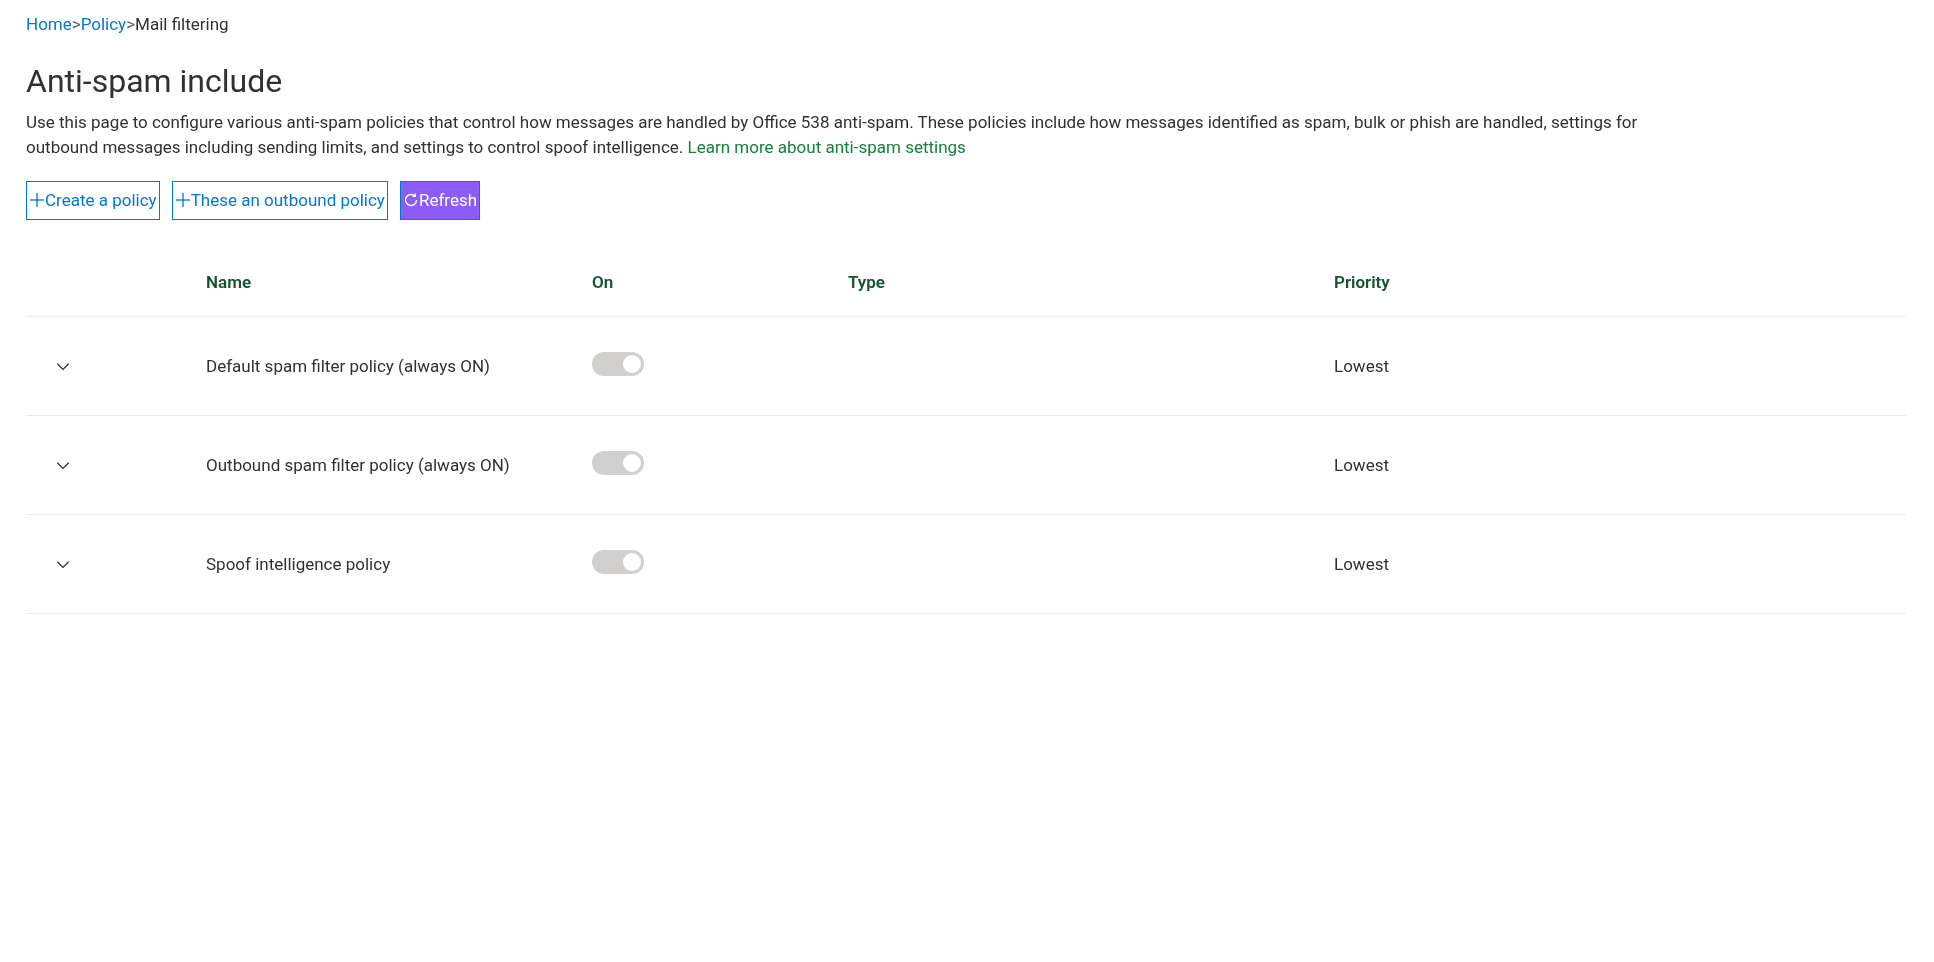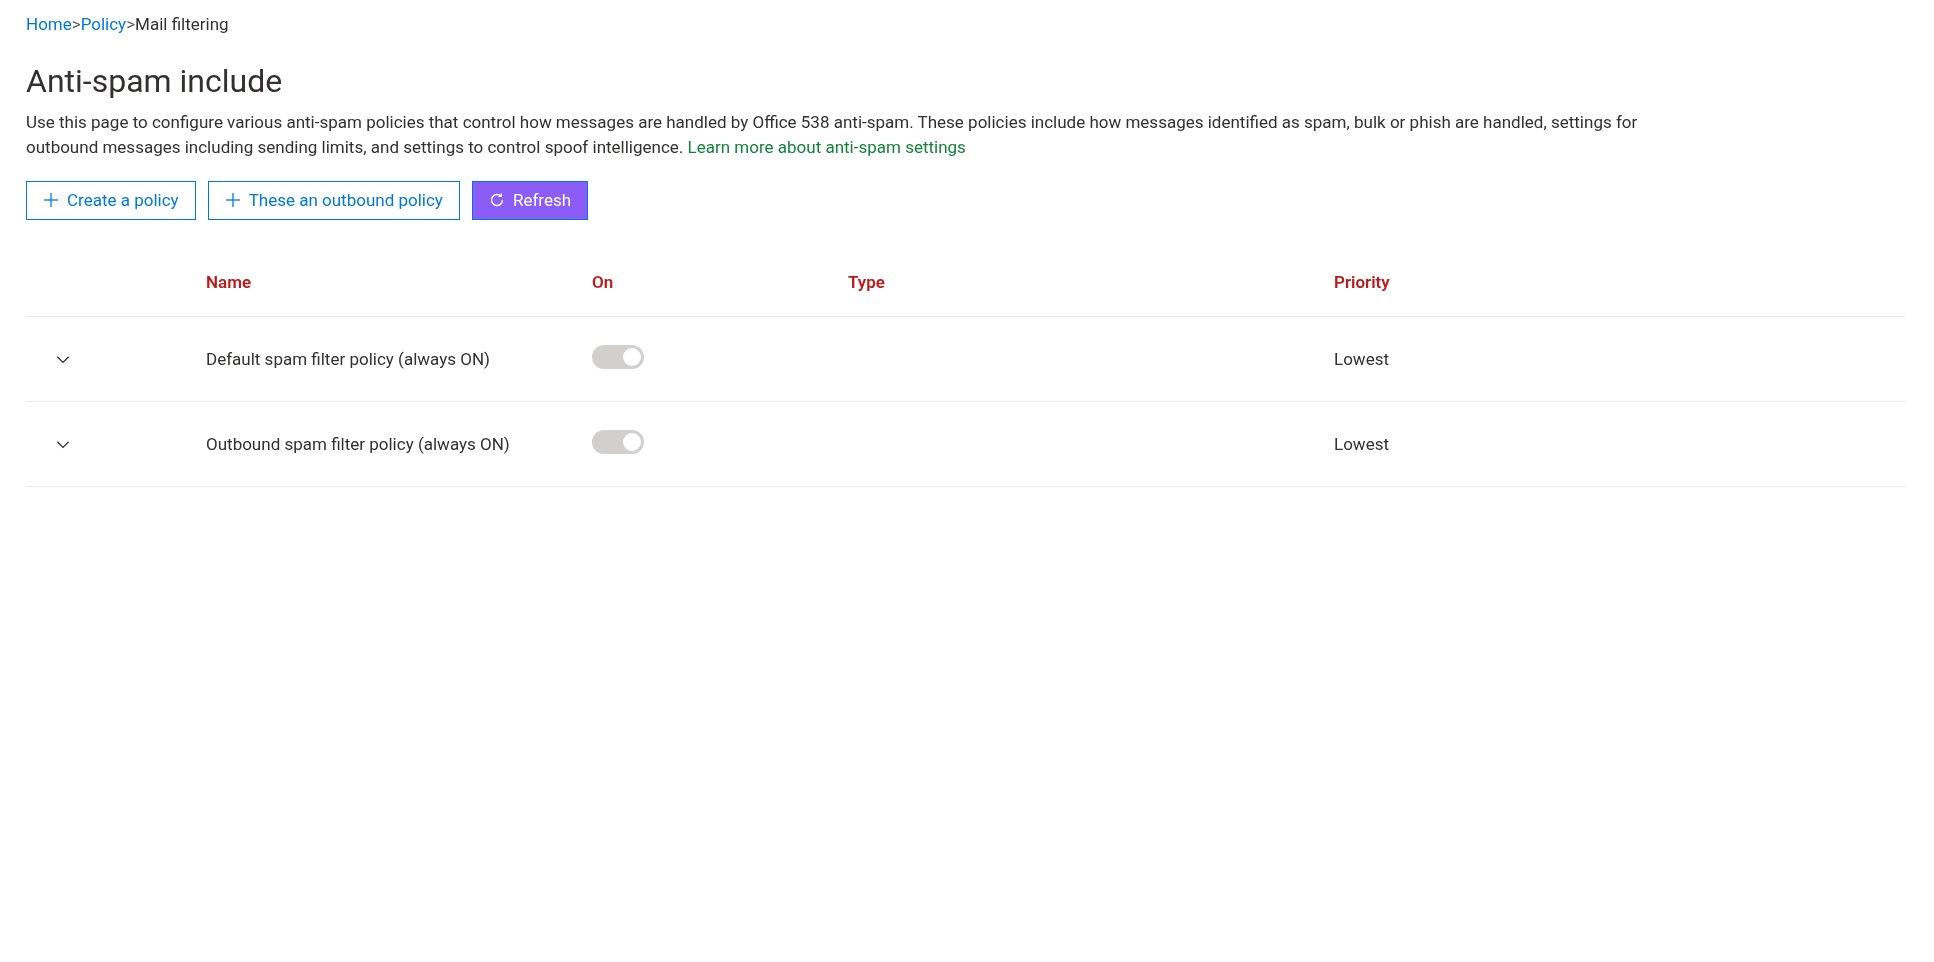--- a/index.html
+++ b/index.html
@@ -52,52 +52,51 @@
   }
   
   .actions {
     display: flex;
     gap: 12px;
     margin-bottom: 40px;
   }
   .btn {
     display: inline-flex;
     align-items: center;
-    gap: 8px;
     border: 1px solid #0078d4;
     background: #ffffff;
     color: #0078d4;
     font-size: 17px;
-    padding: 8px 16px;
+    padding: 8px 2px;
     cursor: pointer;
     font-family: inherit;
     line-height: 1.2;
   }
   .btn.primary {
     background: #8b5cf6;
     color: #ffffff;
     border-color: #0078d4;
   }
   .btn svg { display: block; }
   
   .policy-table {
     width: 100%;
     border-collapse: collapse;
   }
   .policy-table thead th {
     text-align: left;
     font-weight: 600;
     font-size: 17px;
-    color: #b91c1c;
+    color: #14532d;
     padding: 12px 8px 24px 8px;
     border-bottom: 1px solid #edebe9;
   }
   .policy-table tbody td {
     border-bottom: 1px solid #edebe9;
-    padding: 28px 8px;
+    padding: 35px 8px;
     font-size: 17px;
     vertical-align: middle;
   }
   .col-expand { width: 140px; padding-left: 24px !important; }
   .col-name { width: 370px; }
   .col-on { width: 240px; }
   .col-type { width: 470px; }
   .col-priority { }
   .expand-btn {
     background: none;
@@ -221,16 +220,35 @@
         <td class="col-name">Outbound spam filter policy (always ON)</td>
         <td class="col-on">
           <span class="toggle">
             <span class="knob"></span>
           </span>
         </td>
         <td class="col-type"></td>
         <td class="col-priority">Lowest</td>
       </tr>
 
+      <tr>
+        <td class="col-expand">
+          <button class="expand-btn">
+            <span>
+              <svg width="18" height="18" viewBox="0 0 16 16" fill="none" stroke="#323130" stroke-width="1.2">
+                <polyline points="3,6 8,11 13,6"></polyline>
+              </svg>
+            </span>
+          </button>
+        </td>
+        <td class="col-name">Spoof intelligence policy</td>
+        <td class="col-on">
+          <span class="toggle">
+            <span class="knob"></span>
+          </span>
+        </td>
+        <td class="col-type"></td>
+        <td class="col-priority">Lowest</td>
+      </tr>
     </tbody>
   </table>
 
 </div>
 
 </body></html>

